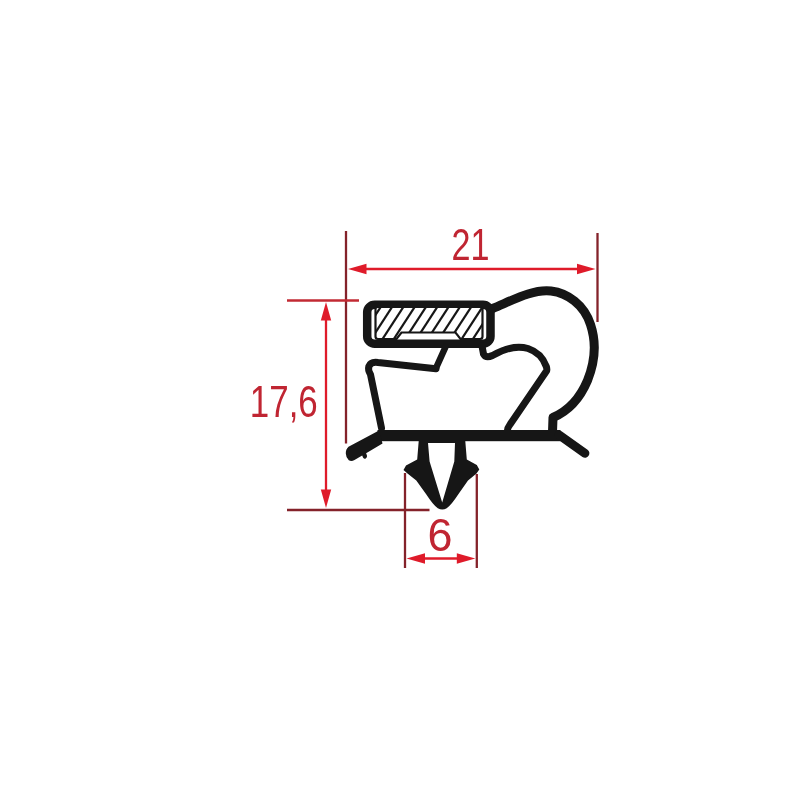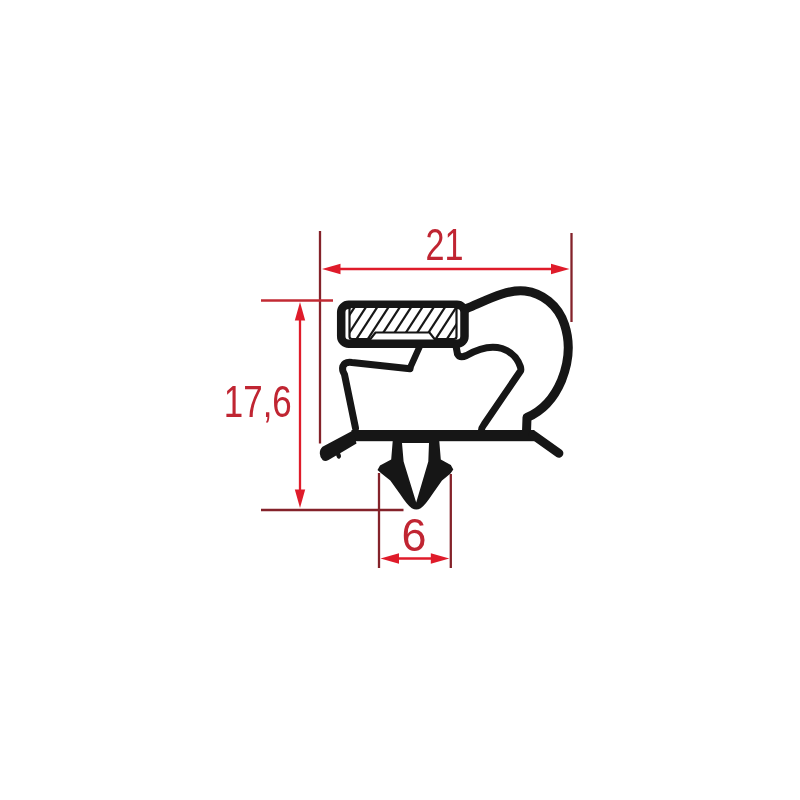--- a/index.html
+++ b/index.html
@@ -1,16 +1,16 @@
 <!DOCTYPE html>
 <html><head>
 <meta charset="utf-8">
 <style>
   html,body{margin:0;padding:0;background:#ffffff;}
-  .wrap{width:676px;height:800px;position:relative;font-family:"Liberation Sans",sans-serif;}
+  .wrap{width:676px;height:800px;position:relative;font-family:"Liberation Sans",sans-serif;padding-left:26px;}
   text{font-family:"Liberation Sans",sans-serif;}
 </style>
 </head>
 <body>
 <div class="wrap">
 <svg width="800" height="800" viewBox="0 0 800 800" xmlns="http://www.w3.org/2000/svg">
 
   <rect x="0" y="0" width="800" height="800" fill="#ffffff"></rect>
 
   <defs>

